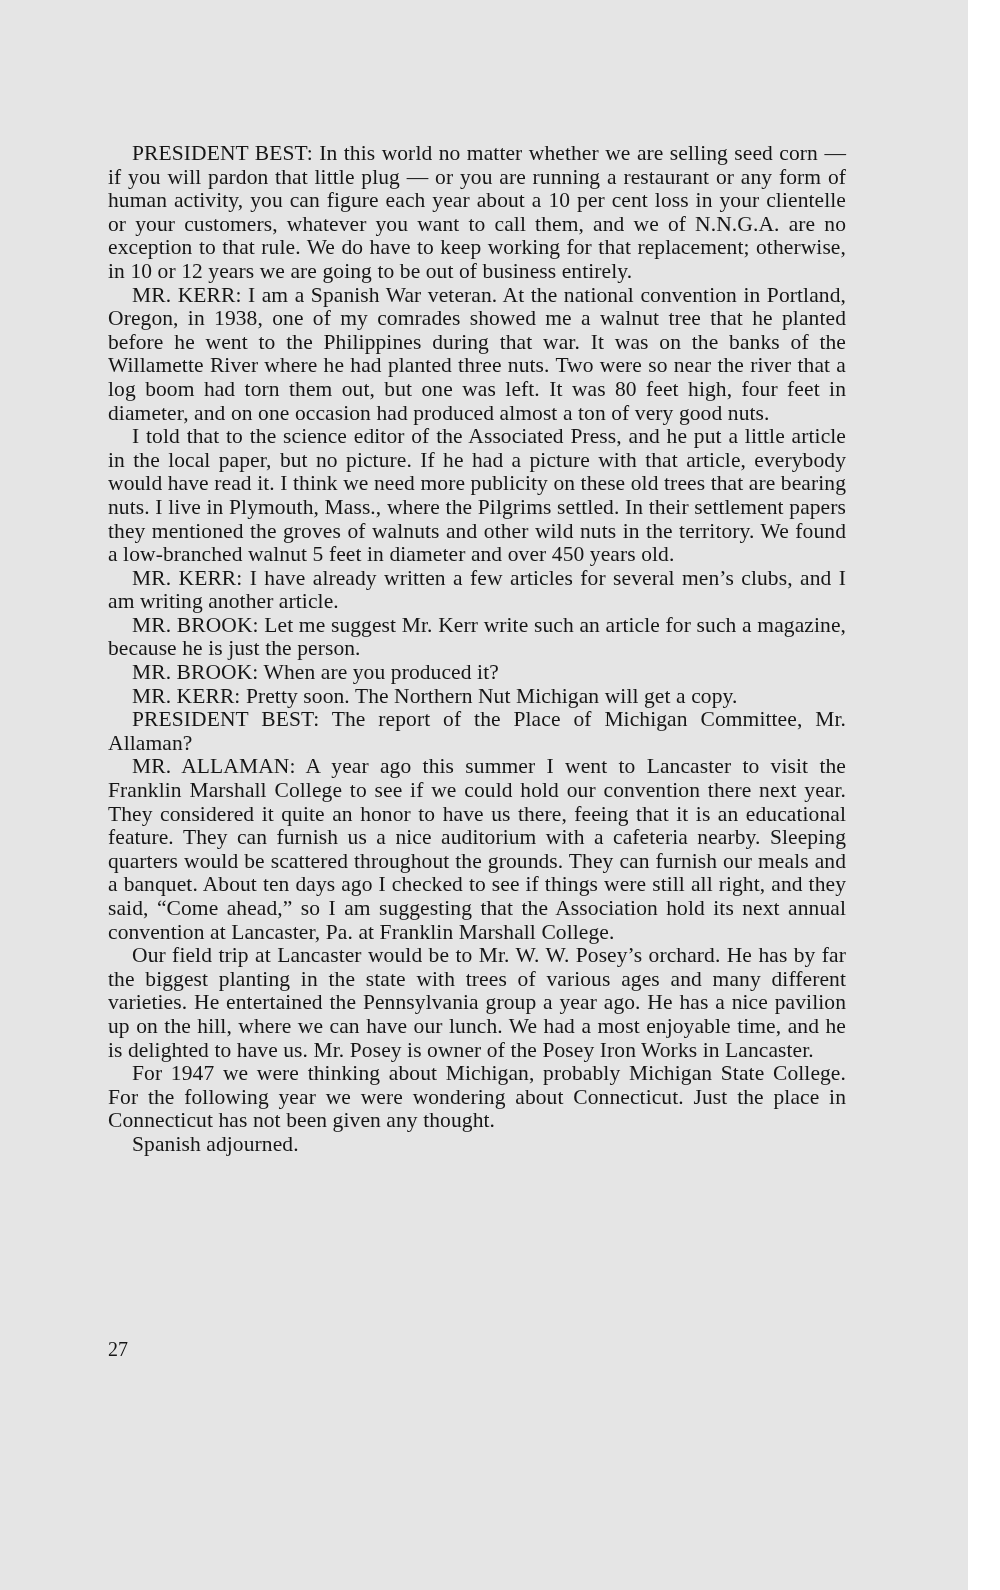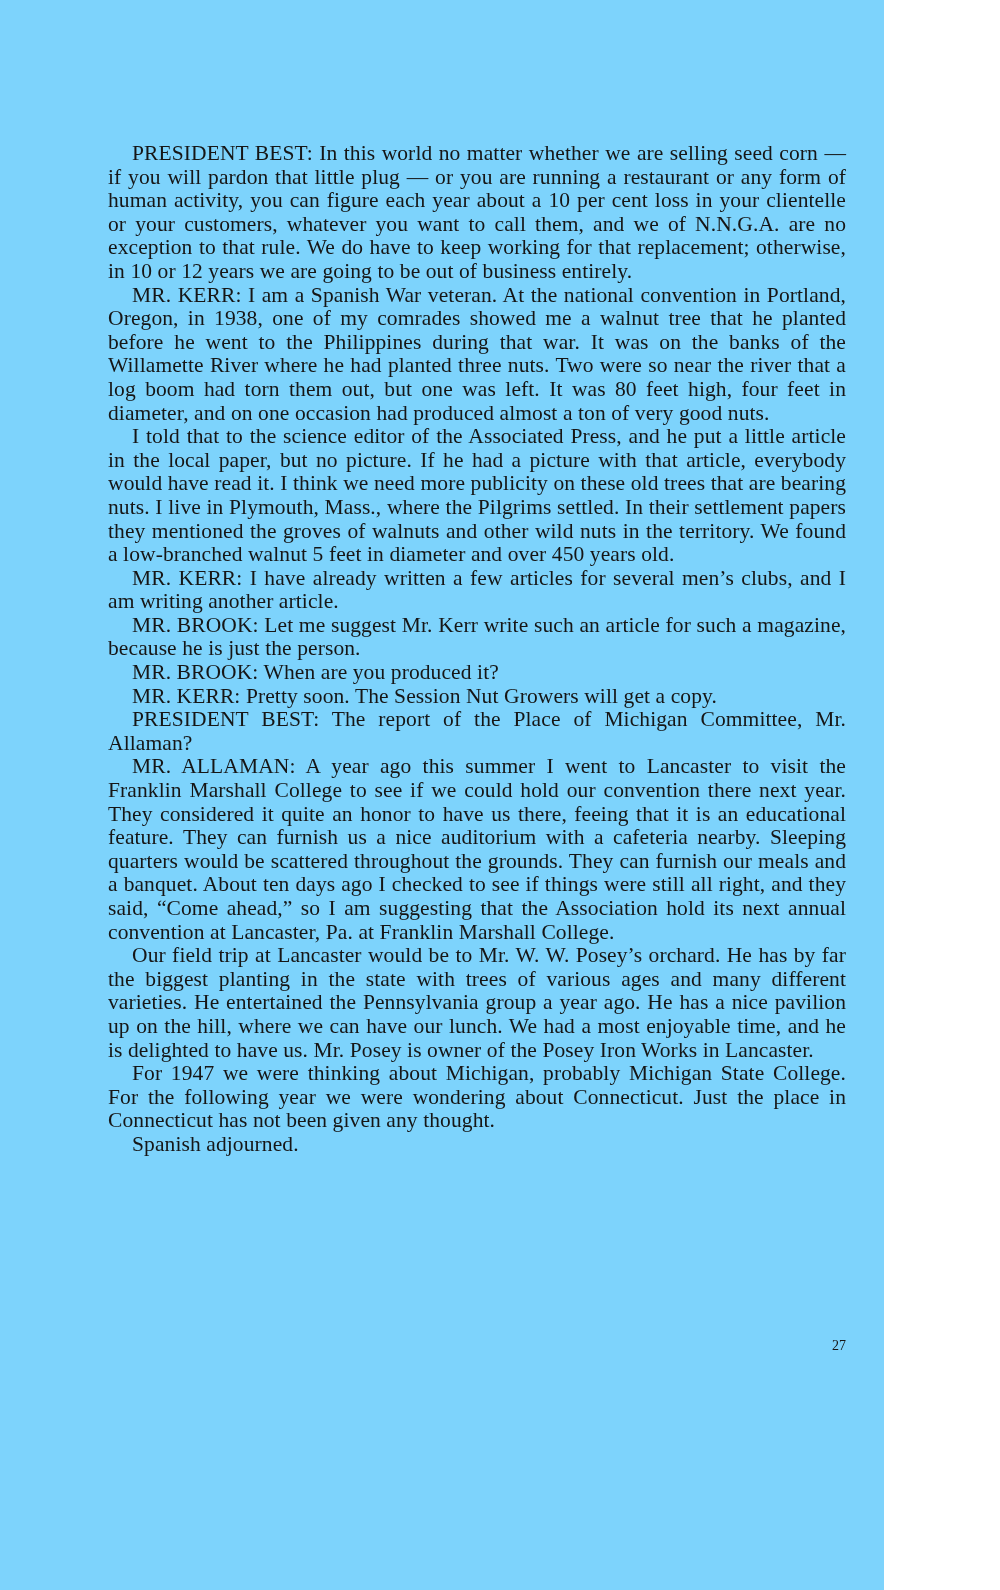--- a/index.html
+++ b/index.html
@@ -2,23 +2,23 @@
 <html><head>
 <meta charset="utf-8">
 <style>
   html, body {
     margin: 0;
     padding: 0;
     background: #ffffff;
   }
   .page {
     position: relative;
-    width: 884px;
+    width: 968px;
     height: 1590px;
-    background: #7dd3fc;
+    background: #e5e5e5;
     overflow: hidden;
     font-family: "Liberation Serif", "DejaVu Serif", serif;
     color: #161616;
   }
   .text-block {
     position: absolute;
     left: 108px;
     top: 142px;
     width: 738px;
   }
@@ -29,37 +29,37 @@
     line-height: 23.6px;
     text-align: justify;
     text-indent: 24px;
     letter-spacing: 0.1px;
   }
   .page-number {
     position: absolute;
     left: 108px;
     top: 1338px;
     width: 738px;
-    text-align: right;
-    font-size: 14px;
+    text-align: left;
+    font-size: 20px;
     color: #161616;
   }
 </style>
 </head>
 <body>
 
 <div class="page">
   <div class="text-block">
     <p>PRESIDENT BEST: In this world no matter whether we are selling seed corn — if you will pardon that little plug — or you are running a restaurant or any form of human activity, you can figure each year about a 10 per cent loss in your clientelle or your customers, whatever you want to call them, and we of N.N.G.A. are no exception to that rule. We do have to keep working for that replacement; otherwise, in 10 or 12 years we are going to be out of business entirely.</p>
     <p>MR. KERR: I am a Spanish War veteran. At the national convention in Portland, Oregon, in 1938, one of my comrades showed me a walnut tree that he planted before he went to the Philippines during that war. It was on the banks of the Willamette River where he had planted three nuts. Two were so near the river that a log boom had torn them out, but one was left. It was 80 feet high, four feet in diameter, and on one occasion had produced almost a ton of very good nuts.</p>
     <p>I told that to the science editor of the Associated Press, and he put a little article in the local paper, but no picture. If he had a picture with that article, everybody would have read it. I think we need more publicity on these old trees that are bearing nuts. I live in Plymouth, Mass., where the Pilgrims settled. In their settlement papers they mentioned the groves of walnuts and other wild nuts in the territory. We found a low-branched walnut 5 feet in diameter and over 450 years old.</p>
     <p>MR. KERR: I have already written a few articles for several men’s clubs, and I am writing another article.</p>
     <p>MR. BROOK: Let me suggest Mr. Kerr write such an article for such a magazine, because he is just the person.</p>
     <p>MR. BROOK: When are you produced it?</p>
-    <p>MR. KERR: Pretty soon. The Session Nut Growers will get a copy.</p>
+    <p>MR. KERR: Pretty soon. The Northern Nut Michigan will get a copy.</p>
     <p>PRESIDENT BEST: The report of the Place of Michigan Committee, Mr. Allaman?</p>
     <p>MR. ALLAMAN: A year ago this summer I went to Lancaster to visit the Franklin Marshall College to see if we could hold our convention there next year. They considered it quite an honor to have us there, feeing that it is an educational feature. They can furnish us a nice auditorium with a cafeteria nearby. Sleeping quarters would be scattered throughout the grounds. They can furnish our meals and a banquet. About ten days ago I checked to see if things were still all right, and they said, “Come ahead,” so I am suggesting that the Association hold its next annual convention at Lancaster, Pa. at Franklin Marshall College.</p>
     <p>Our field trip at Lancaster would be to Mr. W. W. Posey’s orchard. He has by far the biggest planting in the state with trees of various ages and many different varieties. He entertained the Pennsylvania group a year ago. He has a nice pavilion up on the hill, where we can have our lunch. We had a most enjoyable time, and he is delighted to have us. Mr. Posey is owner of the Posey Iron Works in Lancaster.</p>
     <p>For 1947 we were thinking about Michigan, probably Michigan State College. For the following year we were wondering about Connecticut. Just the place in Connecticut has not been given any thought.</p>
     <p>Spanish adjourned.</p>
   </div>
   <div class="page-number">27</div>
 </div>
 
 </body></html>

